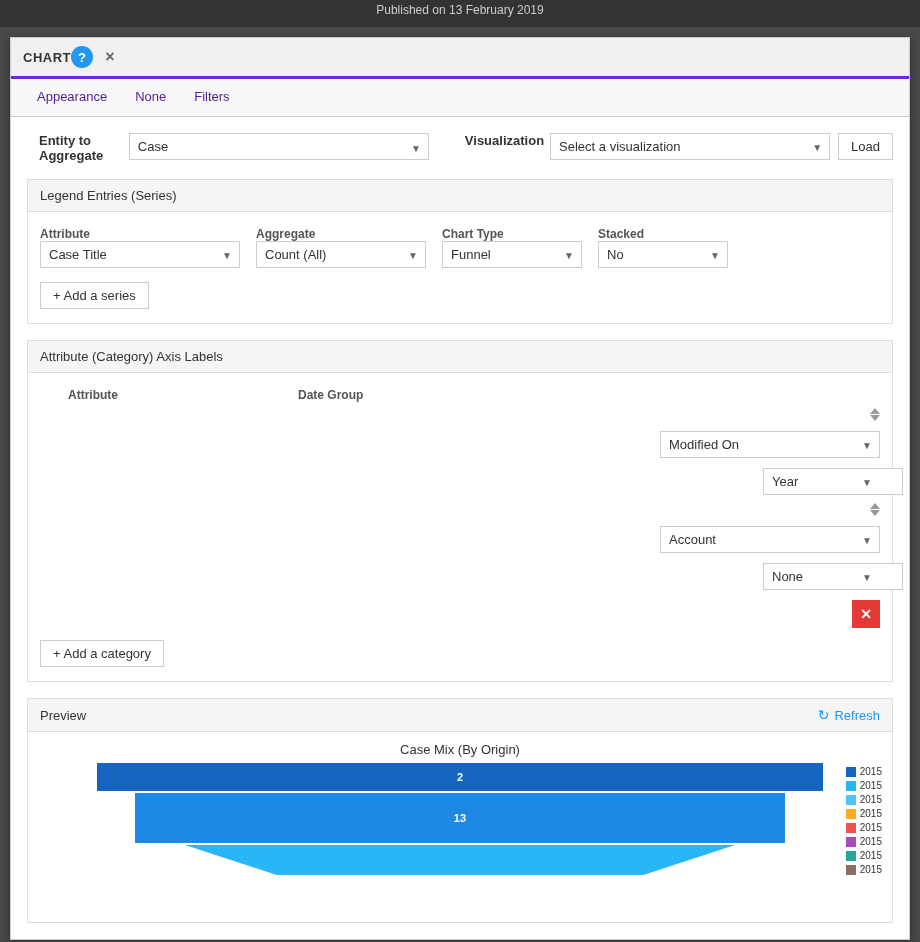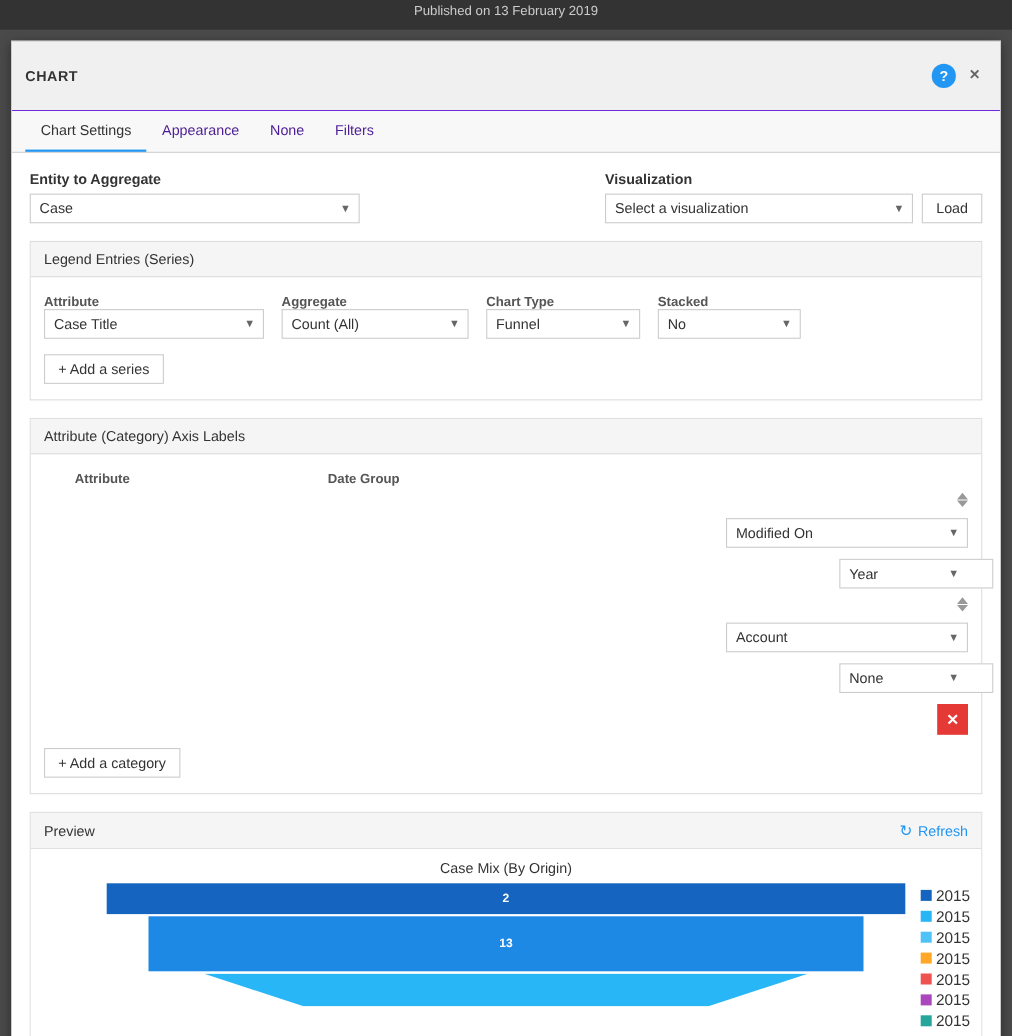--- a/index.html
+++ b/index.html
@@ -24,25 +24,24 @@
     .dialog {
       background: #fff;
       border: 1px solid #ccc;
       width: 900px;
       margin: 10px auto 0;
       box-shadow: 0 2px 10px rgba(0,0,0,0.4);
     }
 
     .dialog-header {
       background: #f0f0f0;
-      border-bottom: 1px solid #6d28d9;
-      padding: 20px 12px;
-      display: flex;
-      align-items: center;
-      justify-content: space-between;
+      border-bottom: 3px solid #6d28d9;
+      padding: 8px 12px;
+      display: flex;
+      align-items: center;
     }
 
     .dialog-title {
       font-weight: bold;
       font-size: 13px;
       color: #333;
       letter-spacing: 0.5px;
     }
 
     .dialog-header-actions {
@@ -104,22 +103,23 @@
 
     .row-flex {
       display: flex;
       gap: 24px;
       align-items: flex-start;
       margin-bottom: 16px;
     }
 
     .field-group {
       display: flex;
-      flex-direction: column;
+      flex-direction: row;
       gap: 6px;
+      margin-left: 12px;
     }
 
     .field-group.wide {
       flex: 1;
     }
 
     .field-label {
       font-weight: 600;
       font-size: 13px;
       color: #333;
@@ -394,21 +394,21 @@
       top: 24px;
       display: flex;
       flex-direction: column;
       gap: 3px;
     }
 
     .legend-item {
       display: flex;
       align-items: center;
       gap: 4px;
-      font-size: 14px;
+      font-size: 10px;
       color: #333;
     }
 
     .legend-color {
       width: 10px;
       height: 10px;
       flex-shrink: 0;
     }
 
     .columns-labels-row {
@@ -427,23 +427,20 @@
 
   <div class="dialog-header">
     <span class="dialog-title">CHART</span>
     <div class="dialog-header-actions">
       <button class="header-btn help-btn">?</button>
       <button class="header-btn close-btn">×</button>
     </div>
   </div>
 
   <div class="tabs">
-    <div class="tab active">
-      <span>Chart Settings</span>
-    </div>
     <div class="tab">
       <span>Appearance</span>
     </div>
     <div class="tab">
       <span>None</span>
     </div>
     <div class="tab">
       <span>Filters</span>
     </div>
   </div>

